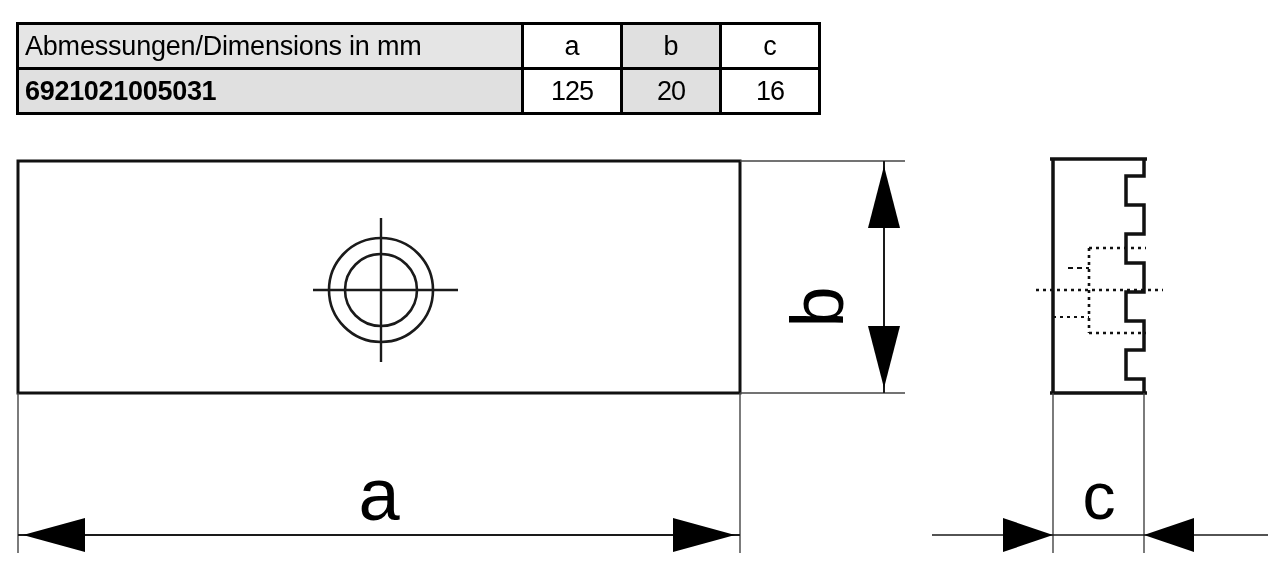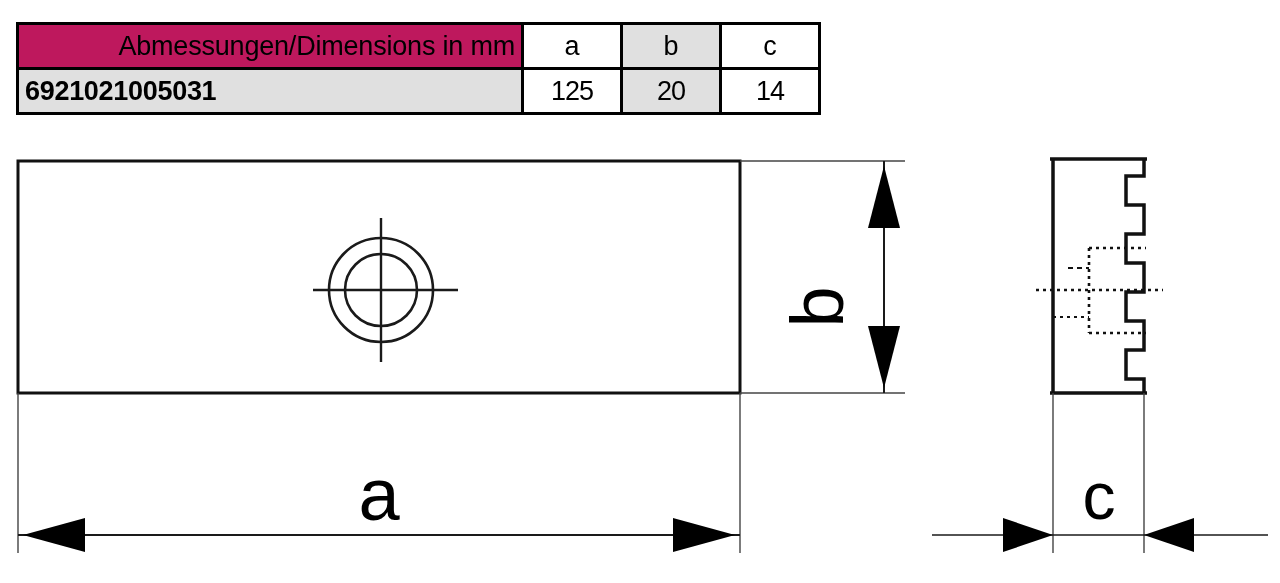--- a/index.html
+++ b/index.html
@@ -39,22 +39,22 @@
     border: 3px solid #000000;
     height: 42px;
     padding: 0 6px;
     vertical-align: middle;
     font-size: 27px;
     line-height: 1;
     white-space: nowrap;
   }
   .cell-desc {
     width: 490px;
-    background: #be185d;
-    text-align: right;
+    background: #e5e5e5;
+    text-align: left;
     letter-spacing: -0.2px;
   }
   .cell-partno {
     width: 490px;
     background: #e0e0e0;
     text-align: left;
     font-weight: bold;
     letter-spacing: -0.3px;
   }
   .cell-a, .cell-c {
@@ -102,21 +102,21 @@
       <tr>
         <td class="cell-desc">Abmessungen/Dimensions in mm</td>
         <td class="cell-a">a</td>
         <td class="cell-b">b</td>
         <td class="cell-c">c</td>
       </tr>
       <tr>
         <td class="cell-partno">6921021005031</td>
         <td class="cell-a num">125</td>
         <td class="cell-b num">20</td>
-        <td class="cell-c num">14</td>
+        <td class="cell-c num">16</td>
       </tr>
     </tbody>
   </table>
 
   <svg id="drawing" viewBox="0 0 1280 583">
 
     <rect x="18" y="161" width="722" height="232" fill="none" stroke="#111111" stroke-width="3"></rect>
 
     <circle cx="381" cy="290" r="52" fill="none" stroke="#1a1a1a" stroke-width="2.6"></circle>
 

